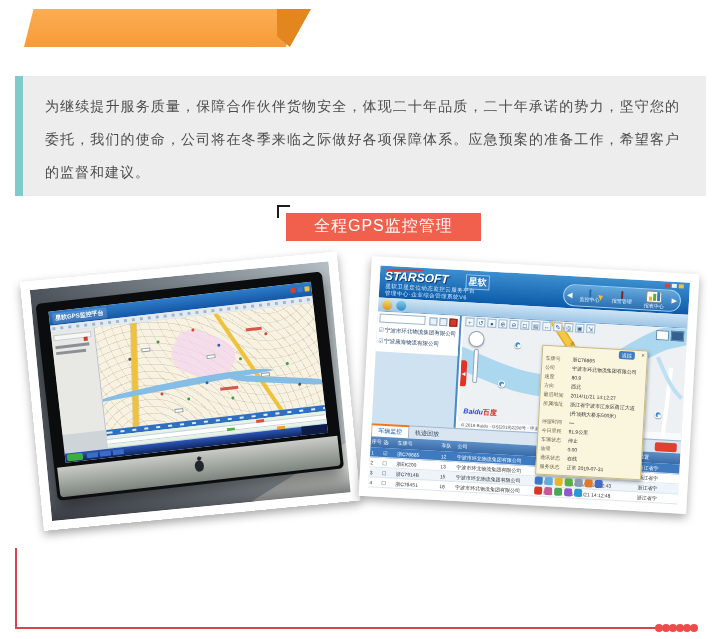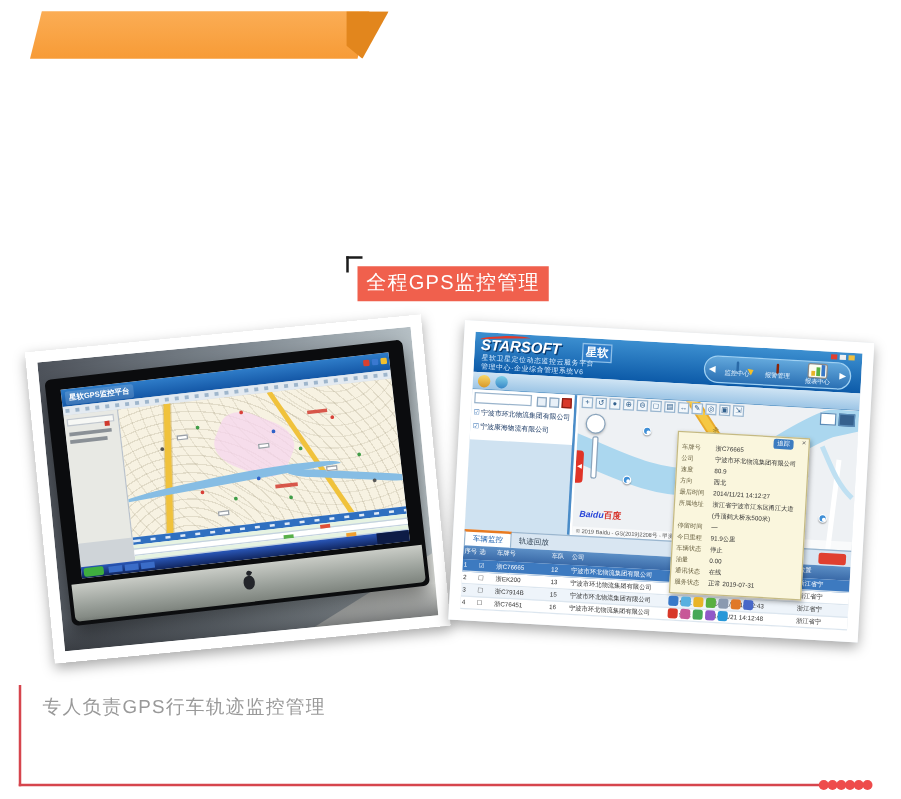--- a/index.html
+++ b/index.html
@@ -20,21 +20,21 @@
   
   .intro { left:15px; top:76px; width:691px; height:120px; background:#ededed;
     border-left:8px solid #7fcbcb; padding:14px 26px 0 22px; }
   .intro p { font-size:14px; color:#4c4c4c; line-height:33px; text-align:justify;
     letter-spacing:1px; }
 
   
   .corner-bracket { left:277px; top:205px; width:13px; height:13px;
     border-top:2px solid #1c1c1c; border-left:2px solid #1c1c1c; }
   .gps-label { left:286px; top:213px; background:#f0604d; color:#fff;
-    font-size:16px; padding:3px 7px 4px; letter-spacing:1px; }
+    font-size:16px; padding:3px 28px 4px; letter-spacing:1px; }
 
   
   .photo { border:9px solid #fff; box-shadow:0 4px 10px rgba(0,0,0,.35); overflow:hidden; }
   .photo-left { left:20px; top:282px; width:318px; height:250px;
     transform:rotate(-5.5deg); transform-origin:top left;
     background:linear-gradient(100deg,#4d525a,#7d868e 45%,#aab4ba 80%,#c7d1d5); }
   .photo-right { left:372px; top:256px; width:328px; height:240px;
     transform:rotate(3.2deg); transform-origin:top left; background:#dfe7ee; }
 
   
@@ -207,20 +207,23 @@
     margin-left:-1px; display:block; }
 </style>
 </head>
 <body>
 
 <div class="page">
 
   <div class="abs ribbon-body"></div>
   <div class="abs ribbon-fold"></div>
 
+  <div class="abs intro">
+    <p>为继续提升服务质量，保障合作伙伴货物安全，体现二十年品质，二十年承诺的势力，坚守您的委托，我们的使命，公司将在冬季来临之际做好各项保障体系。应急预案的准备工作，希望客户的监督和建议。</p>
+  </div>
 
   <div class="abs corner-bracket"></div>
   <div class="abs gps-label">全程GPS监控管理</div>
 
   <div class="abs photo photo-left">
     <div class="abs desk-light"></div>
     <div class="abs imac">
       <div class="abs imac-screen">
         <div class="abs ms-titlebar">
           <span class="abs ms-logo">星软GPS监控平台</span>
@@ -511,21 +514,20 @@
           <span class="ss-td w-co">宁波市环北物流集团有限公司</span>
           <span class="ss-td w-status">停止</span>
           <span class="ss-td w-time">2014/11/21 14:12:48</span>
           <span class="ss-td w-loc">浙江省宁</span>
         </div>
       </div>
 
     </div>
   </div>
 
-  <div class="abs caption-text">专人负责GPS行车轨迹监控管理</div>
   <div class="abs red-vline"></div>
   <div class="abs red-hline"></div>
   <div class="abs red-dots">
     <span></span>
       <span></span>
       <span></span>
       <span></span>
       <span></span>
       <span></span>
   </div>

